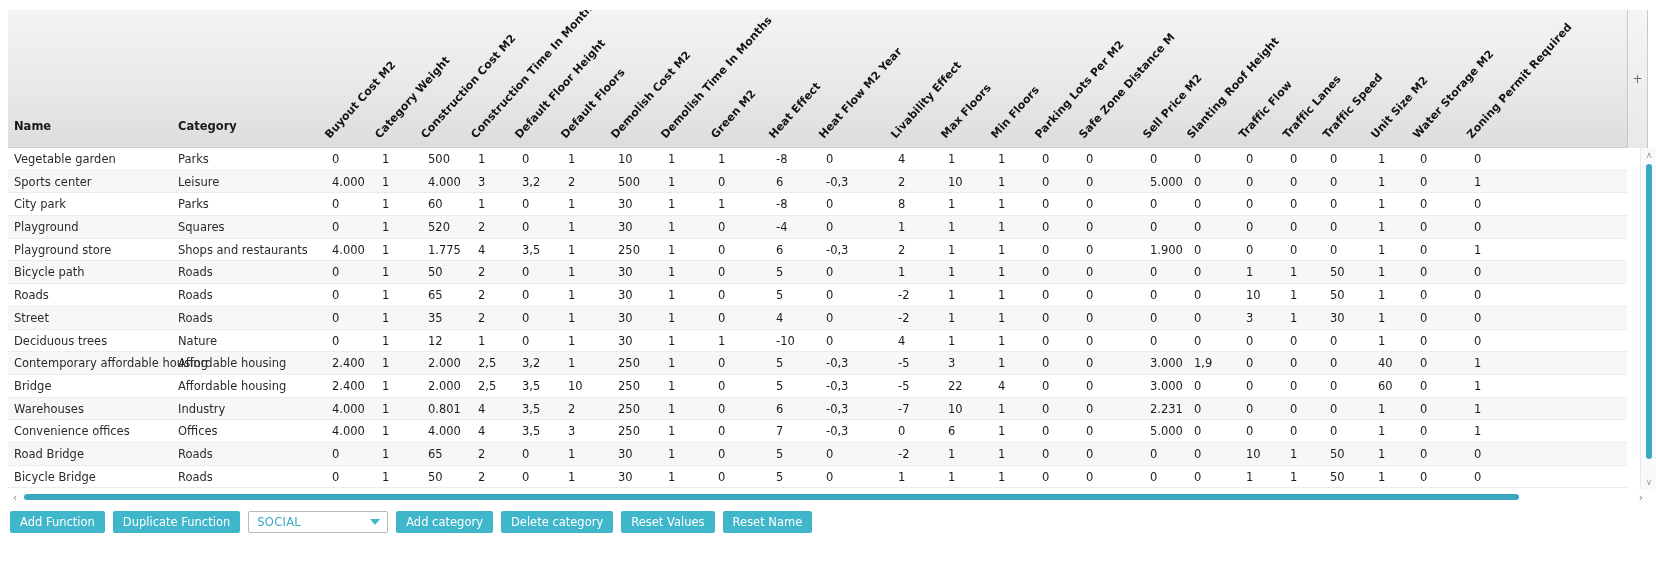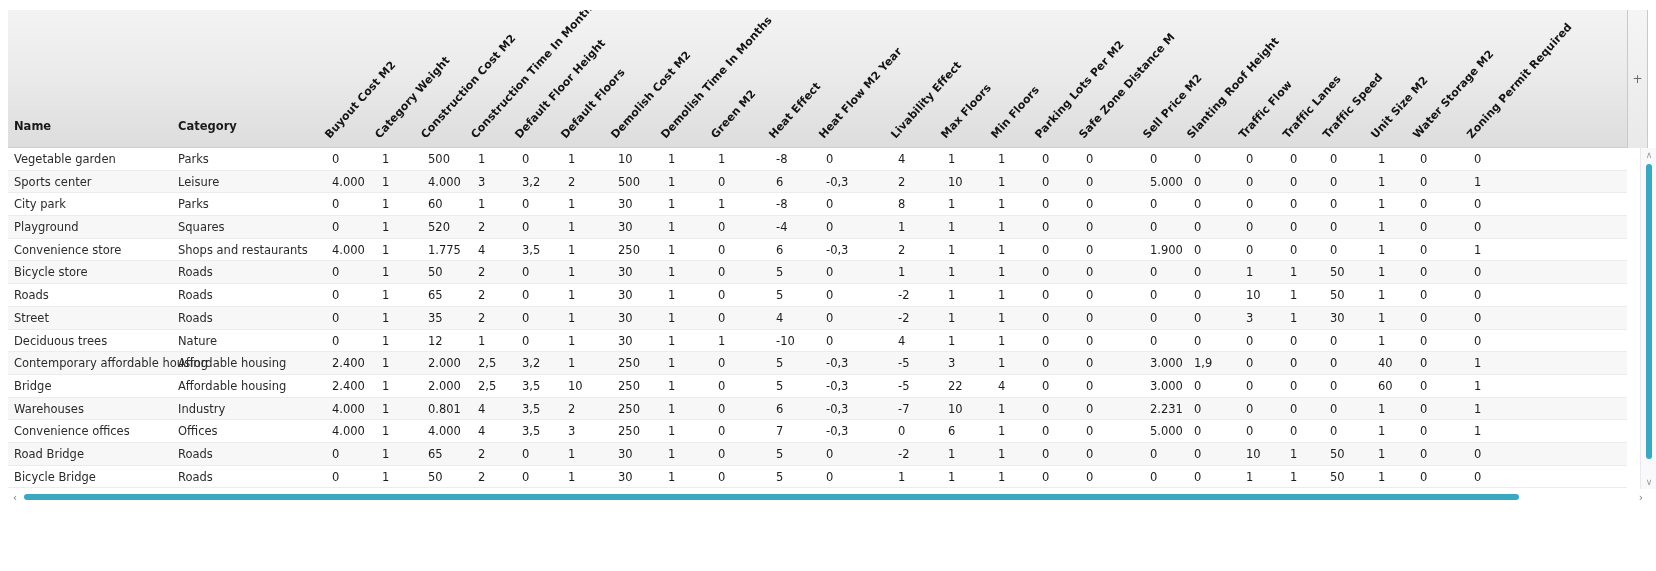--- a/index.html
+++ b/index.html
@@ -336,21 +336,21 @@
           <div class="cell num" style="left: 1142px;">0</div>
           <div class="cell num" style="left: 1186px;">0</div>
           <div class="cell num" style="left: 1238px;">0</div>
           <div class="cell num" style="left: 1282px;">0</div>
           <div class="cell num" style="left: 1322px;">0</div>
           <div class="cell num" style="left: 1370px;">1</div>
           <div class="cell num" style="left: 1412px;">0</div>
           <div class="cell num" style="left: 1466px;">0</div>
         </div>
         <div class="row">
-          <div class="cell" style="left: 6px;">Convenience store</div>
+          <div class="cell" style="left: 6px;">Playground store</div>
           <div class="cell" style="left: 170px;">Shops and restaurants</div>
           <div class="cell num" style="left: 324px;">4.000</div>
           <div class="cell num" style="left: 374px;">1</div>
           <div class="cell num" style="left: 420px;">1.775</div>
           <div class="cell num" style="left: 470px;">4</div>
           <div class="cell num" style="left: 514px;">3,5</div>
           <div class="cell num" style="left: 560px;">1</div>
           <div class="cell num" style="left: 610px;">250</div>
           <div class="cell num" style="left: 660px;">1</div>
           <div class="cell num" style="left: 710px;">0</div>
@@ -364,21 +364,21 @@
           <div class="cell num" style="left: 1142px;">1.900</div>
           <div class="cell num" style="left: 1186px;">0</div>
           <div class="cell num" style="left: 1238px;">0</div>
           <div class="cell num" style="left: 1282px;">0</div>
           <div class="cell num" style="left: 1322px;">0</div>
           <div class="cell num" style="left: 1370px;">1</div>
           <div class="cell num" style="left: 1412px;">0</div>
           <div class="cell num" style="left: 1466px;">1</div>
         </div>
         <div class="row alt">
-          <div class="cell" style="left: 6px;">Bicycle store</div>
+          <div class="cell" style="left: 6px;">Bicycle path</div>
           <div class="cell" style="left: 170px;">Roads</div>
           <div class="cell num" style="left: 324px;">0</div>
           <div class="cell num" style="left: 374px;">1</div>
           <div class="cell num" style="left: 420px;">50</div>
           <div class="cell num" style="left: 470px;">2</div>
           <div class="cell num" style="left: 514px;">0</div>
           <div class="cell num" style="left: 560px;">1</div>
           <div class="cell num" style="left: 610px;">30</div>
           <div class="cell num" style="left: 660px;">1</div>
           <div class="cell num" style="left: 710px;">0</div>
@@ -658,14 +658,26 @@
       <div class="arrow down">∨</div>
     </div>
   </div>
 
   <div class="hscroll">
     <div class="harrow left">‹</div>
     <div class="hthumb"></div>
     <div class="harrow right">›</div>
   </div>
 
+  <div class="toolbar">
+    <button class="tbtn">Add Function</button>
+    <button class="tbtn">Duplicate Function</button>
+    <div class="tselect">
+      <span class="sval">SOCIAL</span>
+      <span class="caret"></span>
+    </div>
+    <button class="tbtn">Add category</button>
+    <button class="tbtn">Delete category</button>
+    <button class="tbtn">Reset Values</button>
+    <button class="tbtn">Reset Name</button>
+  </div>
 
 </div>
 
 </body></html>

